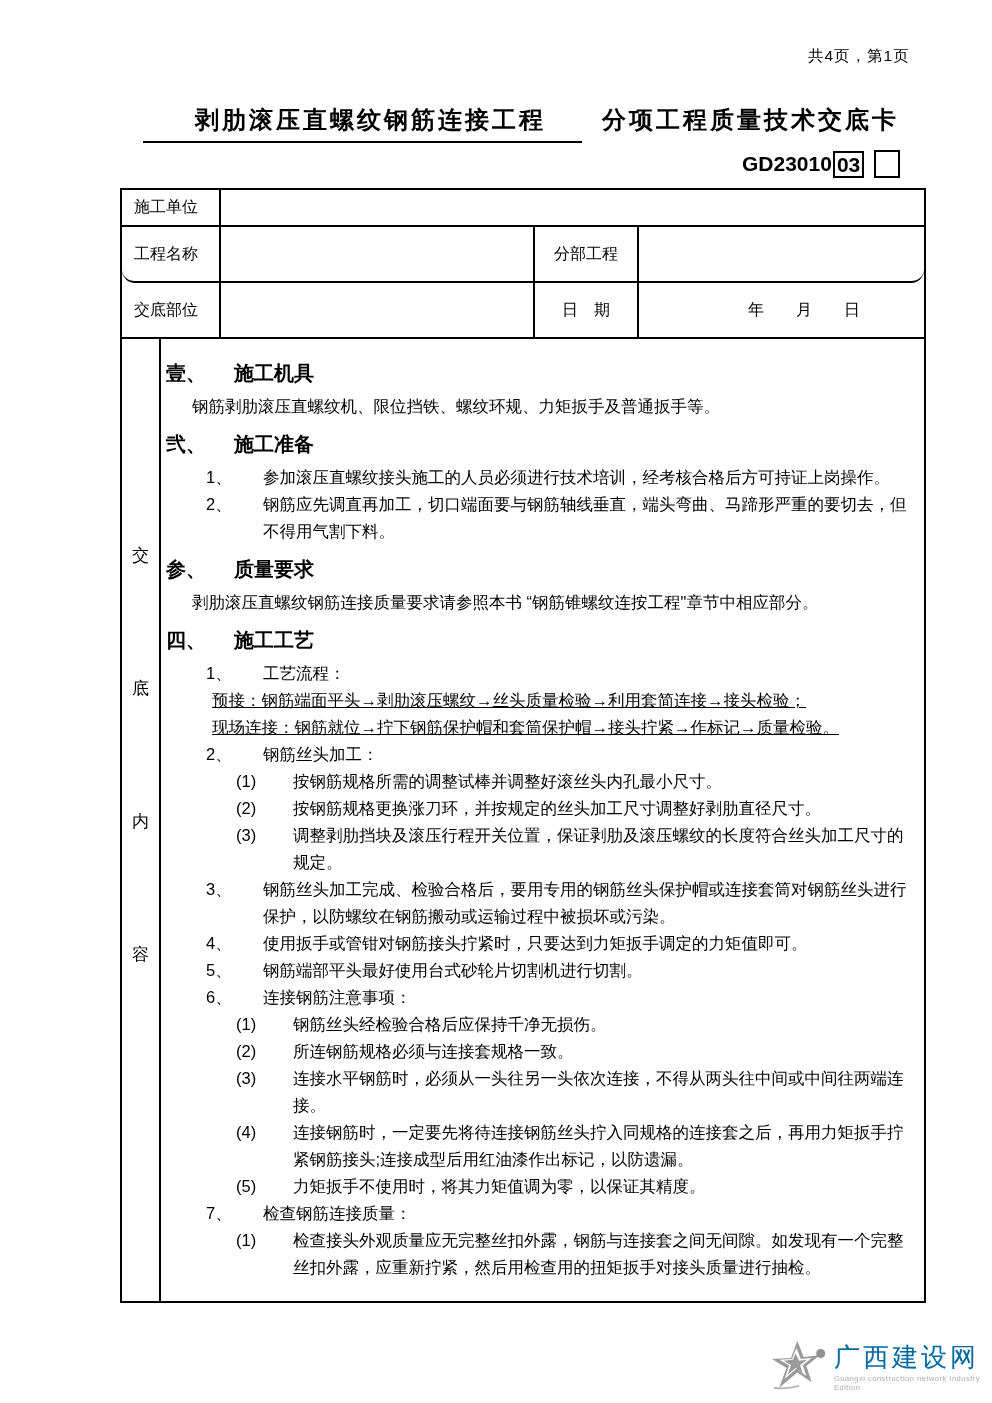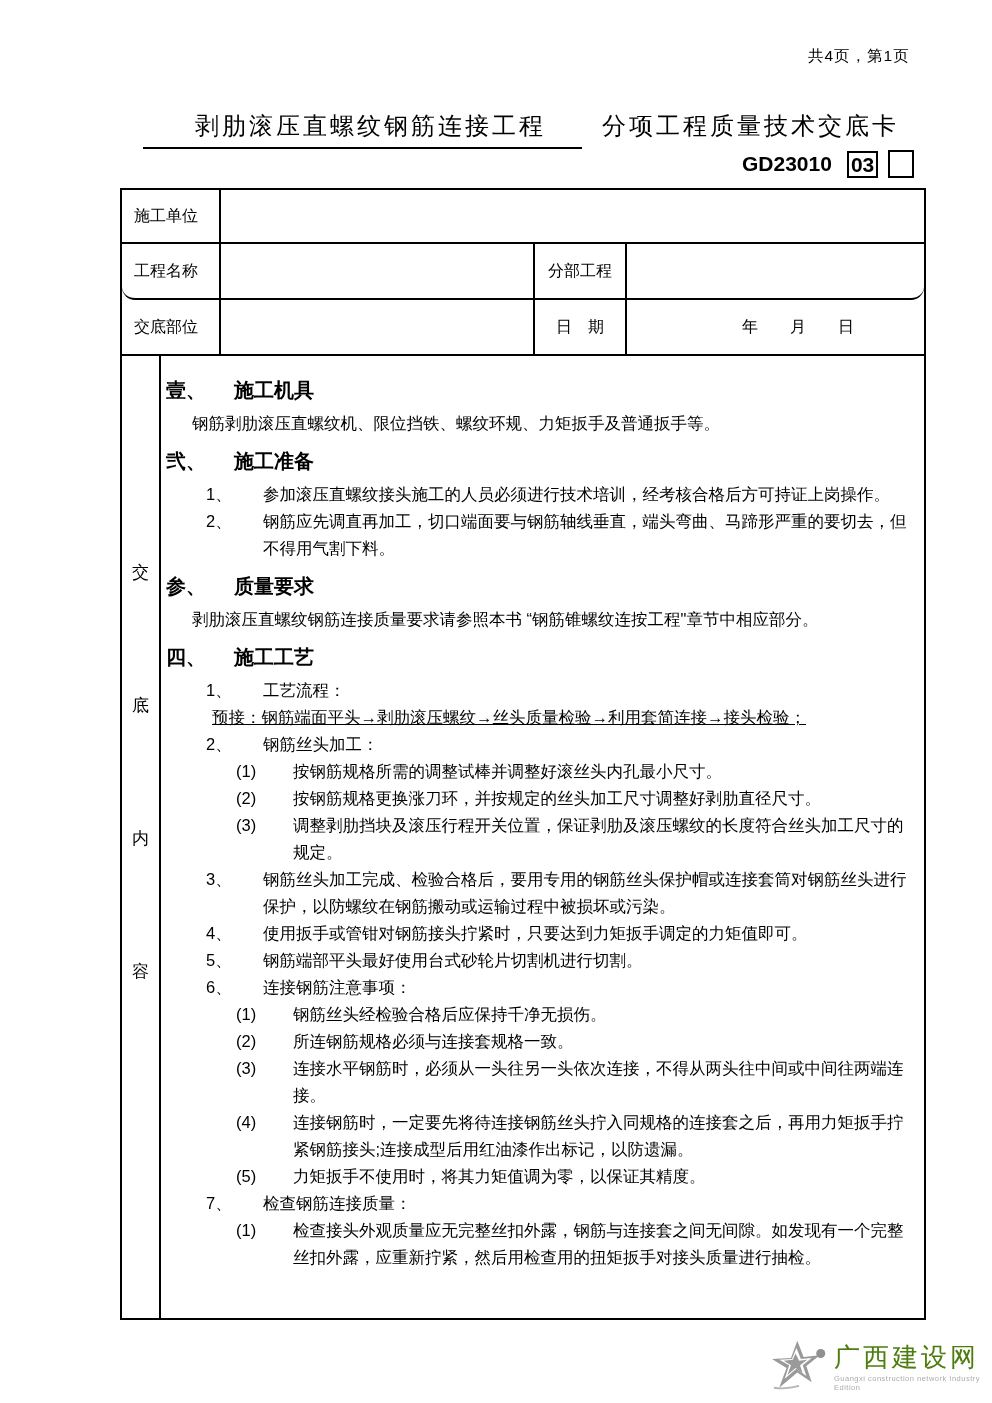--- a/index.html
+++ b/index.html
@@ -4,55 +4,55 @@
 <style>
   html,body{margin:0;padding:0;}
   body{
     width:992px;height:1403px;position:relative;background:#ffffff;
     font-family:"Liberation Sans","DejaVu Sans",sans-serif;color:#000;
     overflow:hidden;
   }
   
   .page-info{position:absolute;top:46px;left:808px;font-size:15.5px;letter-spacing:1px;}
   
-  .title-row{position:absolute;top:110px;left:143px;white-space:nowrap;font-weight:normal;font-size:24px;letter-spacing:3px;}
+  .title-row{position:absolute;top:104px;left:143px;white-space:nowrap;font-weight:bold;font-size:24px;letter-spacing:3px;}
   .title-underlined{display:inline-block;border-bottom:2px solid #000;padding:0 36px 5px 52px;}
   .title-part2{margin-left:20px;}
   .code-row{position:absolute;top:150px;left:742px;display:flex;align-items:center;font-weight:bold;font-size:21px;}
-  .code-boxed{display:inline-block;border:2px solid #000;padding:0 2px;margin-left:15px;line-height:23px;}
+  .code-boxed{display:inline-block;border:2px solid #000;padding:0 2px;margin-left:1px;line-height:23px;}
   .code-emptybox{display:inline-block;width:22px;height:24px;border:2px solid #000;margin-left:10px;}
   
   .doc-table{position:absolute;left:120px;top:188px;width:806px;border:2px solid #000;box-sizing:border-box;}
   .trow{display:flex;border-bottom:2px solid #000;box-sizing:border-box;}
   .trow:last-child{border-bottom:none;}
   .cell{box-sizing:border-box;border-right:2px solid #000;display:flex;align-items:center;font-size:16px;}
   .cell:last-child{border-right:none;padding-left:45px;}
-  .r1{height:54px;} .r2{height:56px;border-radius:13px;} .r3{height:56px;} .rmain{height:962px;}
+  .r1{height:37px;} .r2{height:56px;border-radius:13px;} .r3{height:56px;} .rmain{height:962px;}
   .w1{width:99px;padding-left:12px;}
   .w2{width:314px;}
-  .w3{width:92px;justify-content:center;}
+  .w3{width:104px;justify-content:center;}
   .w4{flex:1;}
   .center-text{justify-content:center;}
   
   .side-col{width:39px;border-right:2px solid #000;box-sizing:border-box;display:flex;flex-direction:column;align-items:center;padding-top:205px;gap:110px;font-size:17px;}
   
   .content-col{flex:1;box-sizing:border-box;padding:10px 6px 0 3px;font-size:16.5px;line-height:27px;overflow:hidden;display:block;}
   .sec-h{display:flex;font-weight:bold;font-size:20px;line-height:24px;margin:12px 0 8px 2px;}
   .sec-num{flex:0 0 68px;}
   .para{margin-left:28px;}
   .subline{margin-left:48px;text-decoration:underline;}
   .li1,.li2{display:flex;}
   .li1{padding-left:42px;}
   .li2{padding-left:72px;}
   .num{flex:0 0 57px;}
   .txt{flex:1;}
   
   .footer-logo{position:absolute;left:763px;top:1338px;display:flex;align-items:center;}
   .logo-texts{margin-left:6px;}
-  .logo-cn{font-size:26px;color:#4d7c0f;letter-spacing:3px;line-height:30px;}
+  .logo-cn{font-size:26px;color:#0369a1;letter-spacing:3px;line-height:30px;}
   .logo-en{font-size:7.5px;color:#ababab;letter-spacing:0.5px;margin-top:2px;}
 </style>
 </head>
 <body>
 
 <div class="page-info">共4页，第1页</div>
 
 <div class="title-row">
   <span class="title-underlined">剥肋滚压直螺纹钢筋连接工程</span><span class="title-part2">分项工程质量技术交底卡</span>
 </div>
@@ -112,20 +112,21 @@
         <div class="para">剥肋滚压直螺纹钢筋连接质量要求请参照本书 “钢筋锥螺纹连按工程"章节中相应部分。</div>
         <div class="sec-h">
           <span class="sec-num">四、</span>
           <span>施工工艺</span>
         </div>
         <div class="li1">
           <span class="num">1、</span>
           <span class="txt">工艺流程：</span>
         </div>
         <div class="subline">预接：钢筋端面平头→剥肋滚压螺纹→丝头质量检验→利用套简连接→接头检验；</div>
+        <div class="subline">现场连接：钢筋就位→拧下钢筋保护帽和套筒保护帽→接头拧紧→作标记→质量检验。</div>
         <div class="li1">
           <span class="num">2、</span>
           <span class="txt">钢筋丝头加工：</span>
         </div>
         <div class="li2">
           <span class="num">(1)</span>
           <span class="txt">按钢筋规格所需的调整试棒并调整好滚丝头内孔最小尺寸。</span>
         </div>
         <div class="li2">
           <span class="num">(2)</span>

